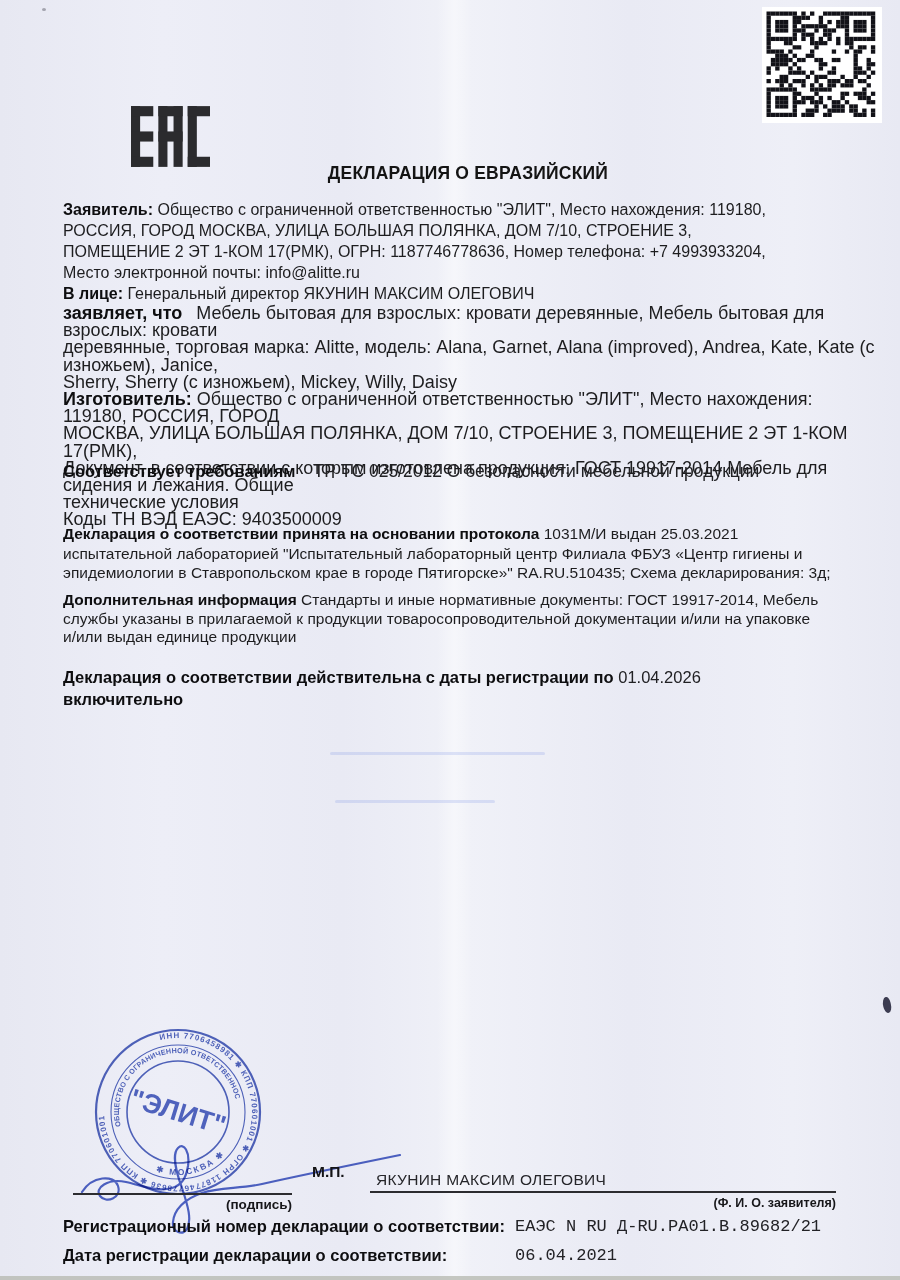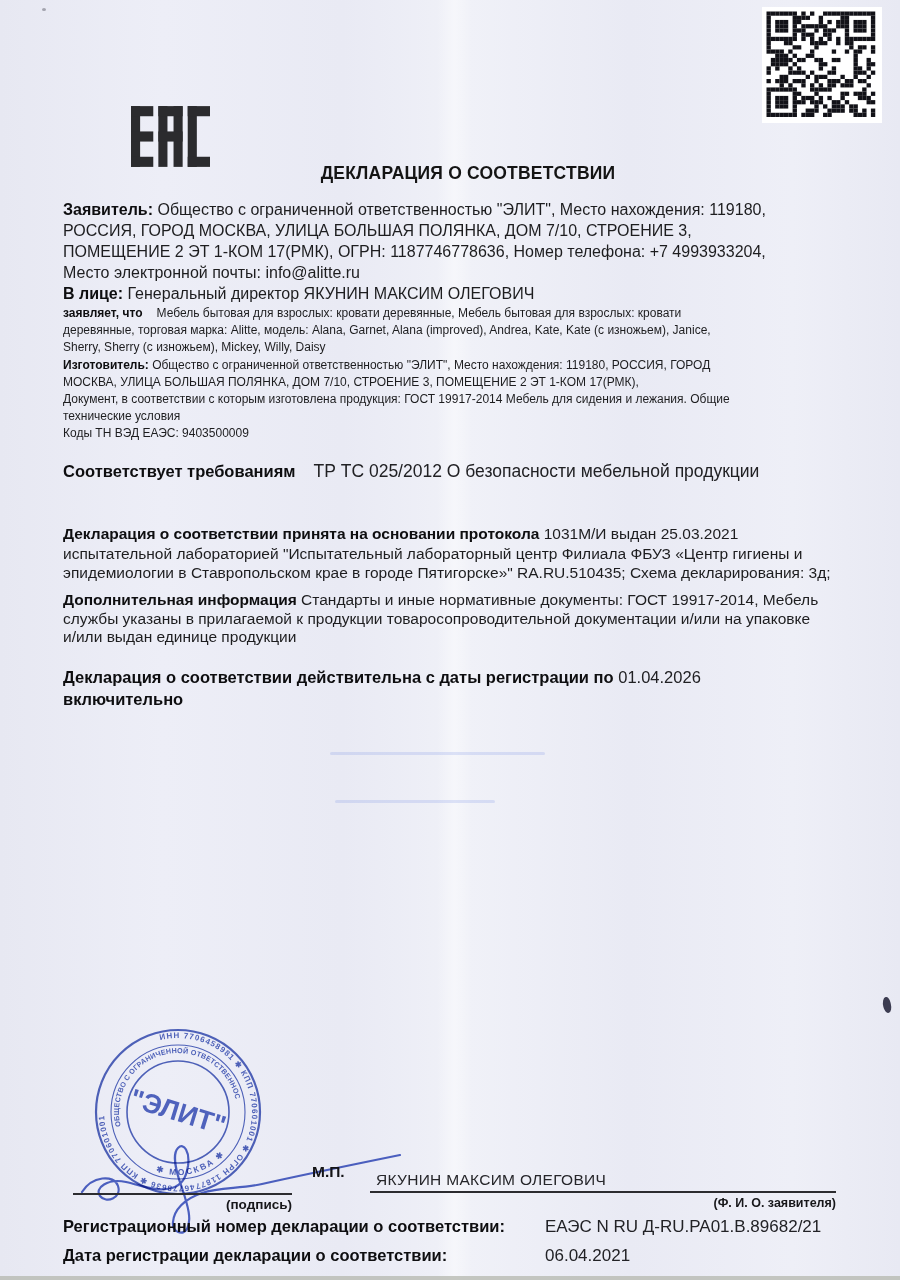--- a/index.html
+++ b/index.html
@@ -13,21 +13,21 @@
   .speck{position:absolute;left:42px;top:8px;width:4px;height:3px;background:#6a6a74;border-radius:50%;opacity:.55;}
   .eac{position:absolute;left:131px;top:106px;width:79px;height:61px;}
   .qr{position:absolute;left:762px;top:7px;width:120px;height:116px;}
   .hdr{position:absolute;left:60px;width:816px;text-align:center;font-weight:bold;color:#141414;
        font-size:17.5px;letter-spacing:.2px;}
   .h1{top:130px;}
   .h2{top:163px;}
   .blk{position:absolute;left:63px;width:815px;}
   .lb{font-weight:bold;color:#0e0e10;}
   .applicant{top:199px;font-size:16px;line-height:21px;}
-  .declares{top:305px;font-size:12px;line-height:17.2px;}
+  .declares{top:305px;font-size:18px;line-height:17.2px;}
   .declares .lb.gap{margin-right:14px;}
   .complies{top:461px;font-size:16.5px;}
   .comp-label{font-size:16.5px;}
   .comp-val{font-size:17.5px;margin-left:18px;color:#212124;}
   .protocol{top:524px;font-size:15.5px;line-height:19.5px;}
   .additional{top:591px;font-size:15.5px;line-height:18.7px;}
   .validity{top:667px;font-size:16.5px;line-height:21.5px;color:#0e0e10;}
   .validity .reg{font-weight:normal;color:#212124;}
   .smudge{position:absolute;height:3px;border-radius:2px;background:rgba(80,115,225,.16);filter:blur(.6px);}
   .sm1{left:330px;top:752px;width:215px;}
@@ -36,21 +36,21 @@
   .signature{position:absolute;left:70px;top:1128px;width:365px;height:108px;mix-blend-mode:multiply;}
   .sigline{position:absolute;height:2px;background:#2c2c30;}
   .sigline.left{left:73px;top:1193px;width:219px;}
   .sigline.right{left:370px;top:1191px;width:466px;height:2px;}
   .cap{position:absolute;text-align:right;font-weight:bold;color:#17171a;}
   .sign-cap{left:73px;top:1197px;width:219px;font-size:13.5px;}
   .fio-cap{left:370px;top:1196px;width:466px;font-size:12.5px;}
   .mp{position:absolute;left:312px;top:1163px;font-size:15.5px;font-weight:bold;color:#141416;}
   .signer{position:absolute;left:376px;top:1171px;font-size:15.5px;color:#26262a;letter-spacing:.3px;}
   .reg-label{position:absolute;left:63px;font-size:16.5px;font-weight:bold;color:#0e0e10;}
-  .reg-value{position:absolute;left:545px;font-size:17px;color:#222226;}
+  .reg-value{position:absolute;left:515px;font-size:17px;color:#222226;font-family:Liberation Mono, monospace;}
   .r1{top:1217px;} .r1v{top:1217px;}
   .r2{top:1246px;} .r2v{top:1246px;}
   .mark-right{position:absolute;left:883px;top:997px;width:8px;height:16px;background:#23233a;
               border-radius:60% 40% 55% 45%;transform:rotate(-14deg);opacity:.88;}
   .bottom-edge{position:absolute;left:0;top:1276px;width:900px;height:4px;background:#b4b7ae;opacity:.75;}
   .st-ring{font-size:8px;font-weight:bold;letter-spacing:1px;fill:#3c53b6;}
   .st-ring2{font-size:7.2px;font-weight:bold;letter-spacing:.2px;fill:#3c53b6;}
   .st-city{font-size:8.5px;font-weight:bold;letter-spacing:2px;fill:#3c53b6;}
   .st-center{font-size:27px;font-weight:bold;fill:#3e55bb;}
 </style>
@@ -389,21 +389,21 @@
       <rect x="43.65" y="105.77" width="4.35" height="4.22" fill="#121218"></rect>
       <rect x="48.00" y="105.77" width="4.35" height="4.22" fill="#121218"></rect>
       <rect x="61.05" y="105.77" width="4.35" height="4.22" fill="#121218"></rect>
       <rect x="65.40" y="105.77" width="4.35" height="4.22" fill="#121218"></rect>
       <rect x="91.50" y="105.77" width="4.35" height="4.22" fill="#121218"></rect>
       <rect x="95.85" y="105.77" width="4.35" height="4.22" fill="#121218"></rect>
       <rect x="100.20" y="105.77" width="4.35" height="4.22" fill="#121218"></rect>
       <rect x="108.90" y="105.77" width="4.35" height="4.22" fill="#121218"></rect>
     </svg>
 
-  <div class="hdr h2">ДЕКЛАРАЦИЯ О СООТВЕТСТВИИ</div>
+  <div class="hdr h2">ДЕКЛАРАЦИЯ О ЕВРАЗИЙСКИЙ</div>
 
   <div class="blk applicant">
     <div><b class="lb">Заявитель:</b> <span>Общество с ограниченной ответственностью "ЭЛИТ", Место нахождения: 119180,</span></div>
     <div>РОССИЯ, ГОРОД МОСКВА, УЛИЦА БОЛЬШАЯ ПОЛЯНКА, ДОМ 7/10, СТРОЕНИЕ 3,</div>
     <div>ПОМЕЩЕНИЕ 2 ЭТ 1-КОМ 17(РМК), ОГРН: 1187746778636, Номер телефона: +7 4993933204,</div>
     <div>Место электронной почты: info@alitte.ru</div>
     <div><b class="lb">В лице:</b> <span>Генеральный директор ЯКУНИН МАКСИМ ОЛЕГОВИЧ</span></div>
   </div>
 
   <div class="blk declares">

